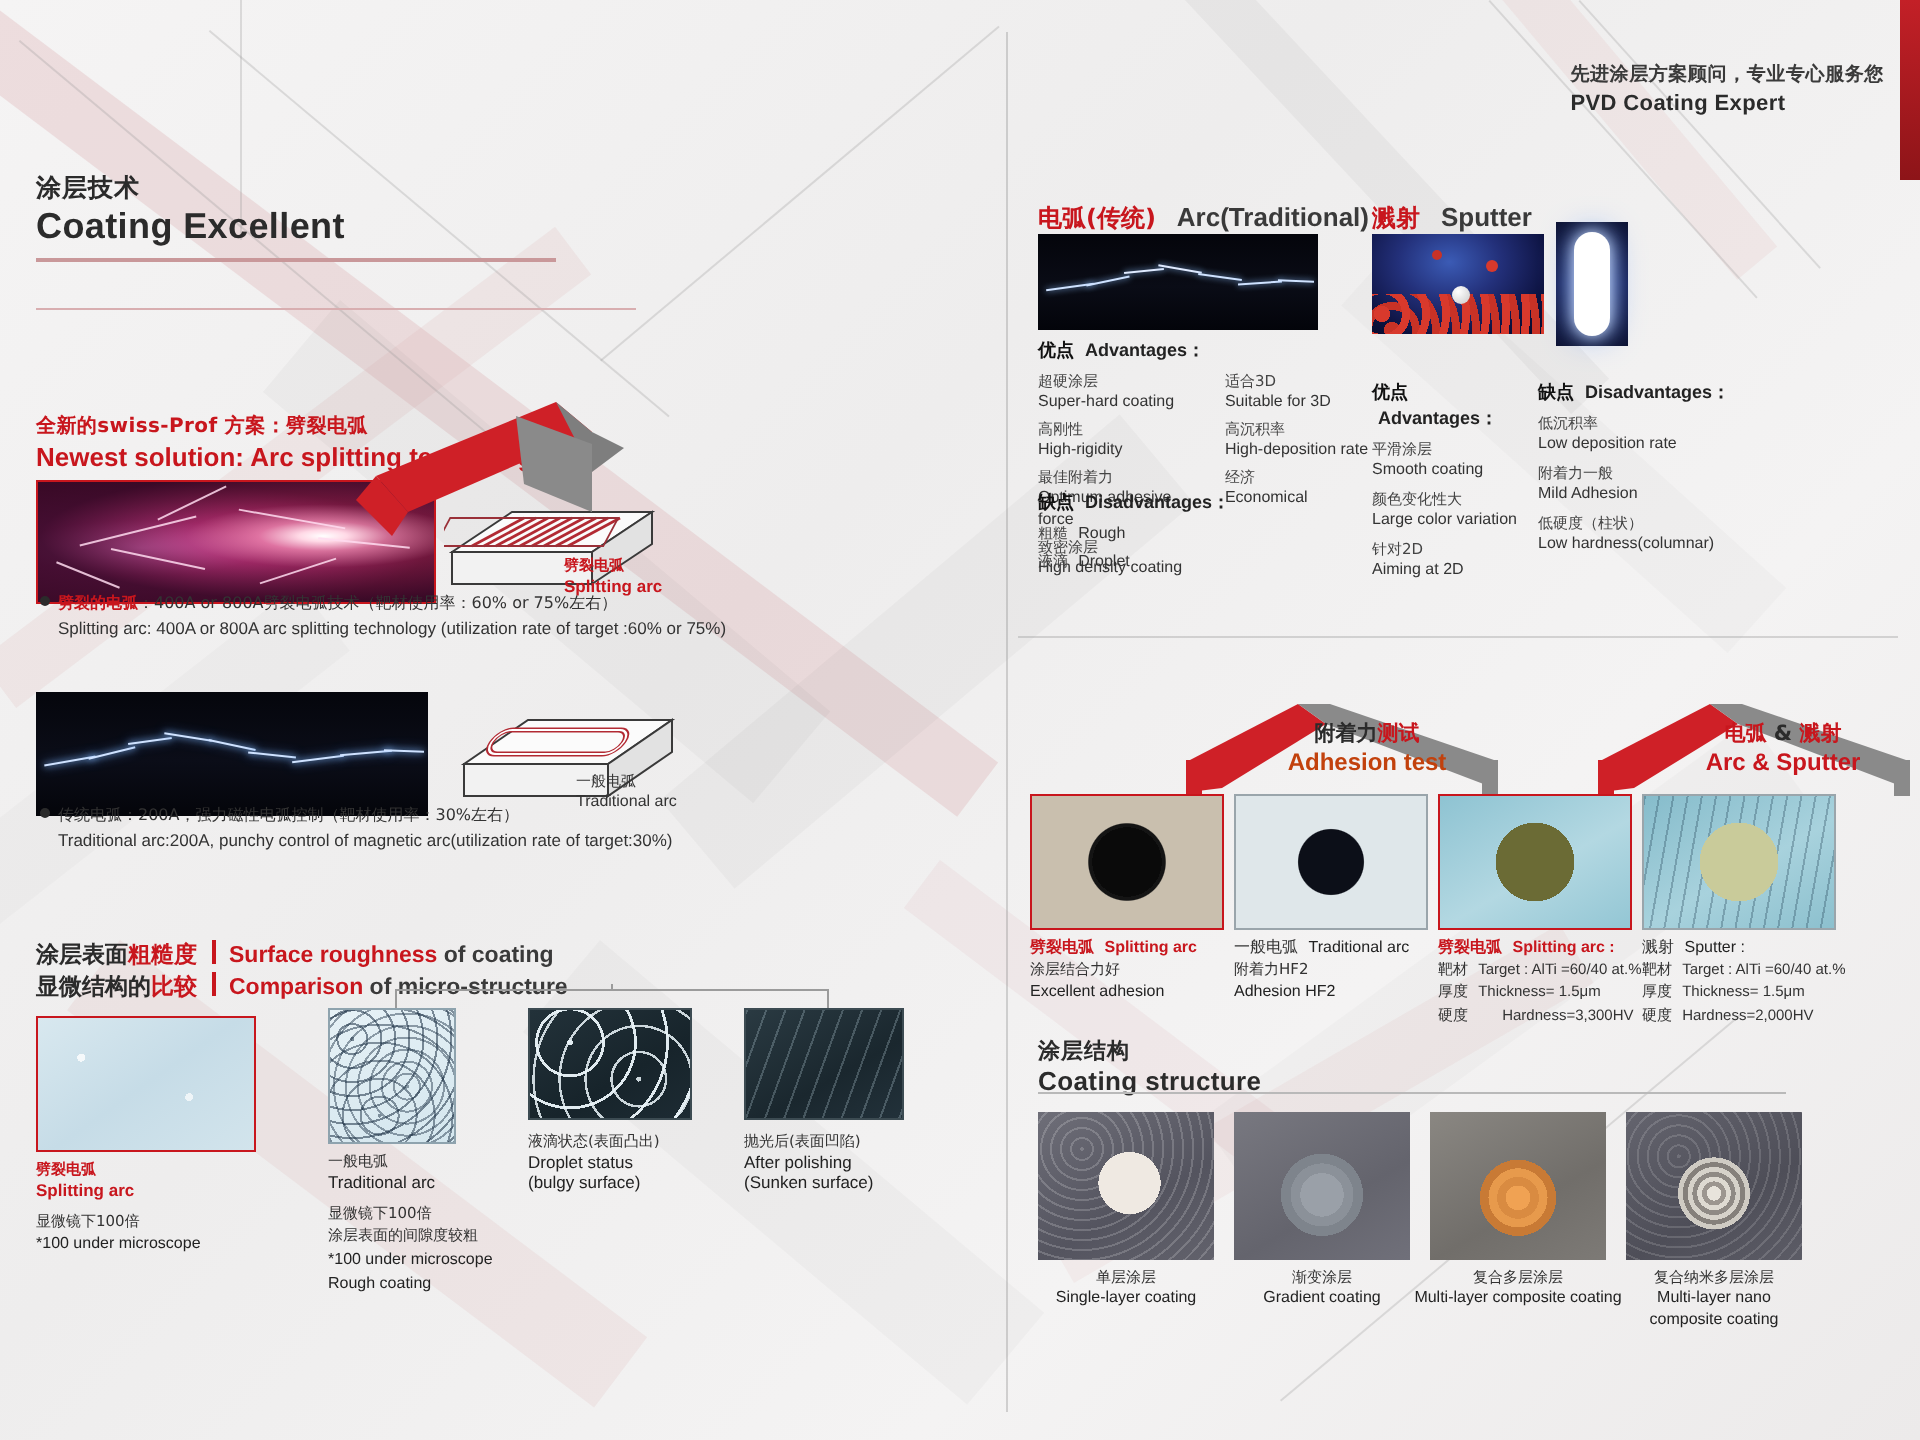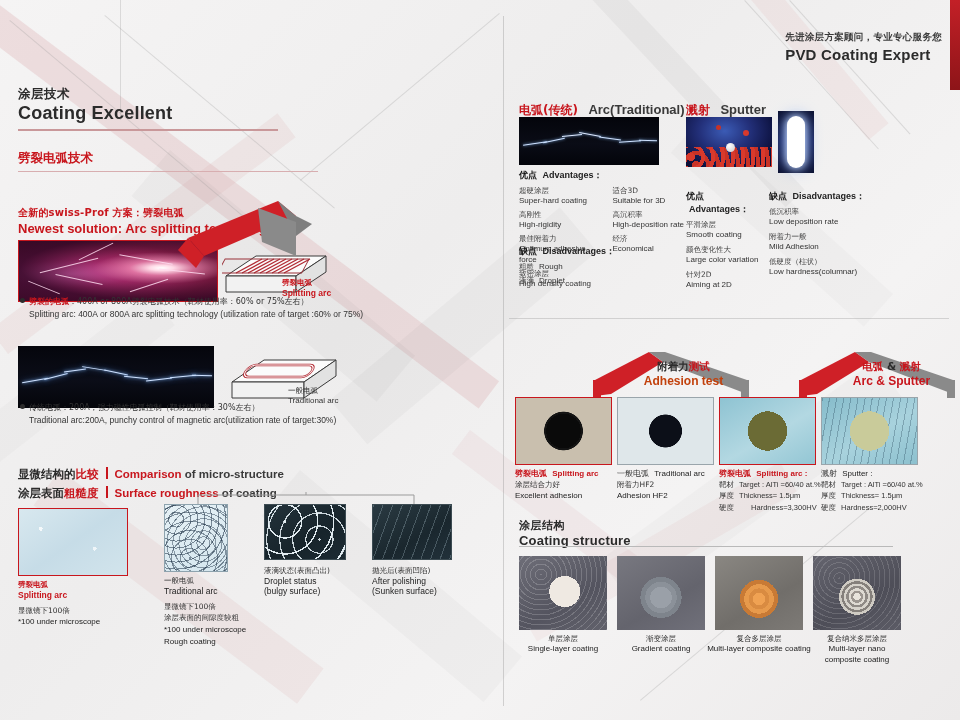--- a/index.html
+++ b/index.html
@@ -29,21 +29,21 @@
       background:linear-gradient(180deg,#c32027,#8d1418); z-index:5;}
 
   
   .cn { font-family:"DejaVu Sans","Liberation Sans",sans-serif; }
   .red { color:#c8161d; }
   .ttl-cn { font-size:13px; font-weight:bold; color:#2b2b2b; letter-spacing:.5px;}
   .ttl-en { font-size:17px; font-weight:bold; color:#2b2b2b; letter-spacing:.2px;}
 
   .hdr-note { position:absolute; right:18px; top:31px; z-index:6;}
   .hdr-note .l1 { font-size:9.5px; font-weight:bold; color:#3a3a3a; letter-spacing:.3px;}
-  .hdr-note .l2 { font-size:15px; font-weight:bold; color:#2b2b2b; letter-spacing:.2px; margin-top:2px;}
+  .hdr-note .l2 { font-size:11px; font-weight:bold; color:#2b2b2b; letter-spacing:.2px; margin-top:2px;}
 
   
   .left { position:absolute; left:0; top:0; width:503px; height:720px; z-index:3; }
   .divider-v { position:absolute; left:503px; top:16px; width:1px; height:690px;
      background:rgba(140,140,140,.35); z-index:4; }
 
   #coating-tech { position:absolute; left:18px; top:86px; }
   #coating-tech .ttl-cn{ font-size:12.5px; }
   #coating-tech .ttl-en{ font-size:18px; }
   .rule { height:1.5px; background:#c9989a; margin-top:5px; }
@@ -181,21 +181,20 @@
 
   <div class="left">
 
     <div id="coating-tech" style="width:260px;">
       <div class="ttl-cn cn">涂层技术</div>
       <div class="ttl-en">Coating Excellent</div>
       <div class="rule"></div>
     </div>
 
     <div id="arc-split-head">
-      <div class="hcn cn">劈裂电弧技术</div>
       <div class="rule2"></div>
     </div>
 
     <div id="newest-solution">
       <div class="ncn cn">全新的swiss-Prof 方案：劈裂电弧</div>
       <div class="nen">Newest solution: Arc splitting technology</div>
     </div>
 
     <svg class="arrow-band" style="left:100px; top:196px; width:230px; height:95px;" viewBox="0 0 230 95">
       <polygon points="88,42 178,5 196,20 104,60" fill="#cf2027"></polygon>
@@ -272,29 +271,29 @@
     </div>
 
     <div class="bullet-line" style="left:20px; top:402px; width:470px;">
       <div class="cnrow cn">
         <span class="dot"></span><span>传统电弧：200A，强力磁性电弧控制（靶材使用率：30%左右）</span>
       </div>
       <div class="enrow">Traditional arc:200A, punchy control of magnetic arc(utilization rate of target:30%)</div>
     </div>
 
     <div id="micro-head">
+      <div class="row" style="margin-top:3px;">
+        <div class="c cn"><span>涂层表面</span><span class="hi">粗糙度</span></div>
+        <div class="bar"></div>
+        <div class="e"><span>Surface roughness</span><span class="g"> of coating</span></div>
+      </div>
       <div class="row">
         <div class="c cn"><span>显微结构的</span><span class="hi">比较</span></div>
         <div class="bar"></div>
         <div class="e"><span>Comparison</span><span class="g"> of micro-structure</span></div>
-      </div>
-      <div class="row" style="margin-top:3px;">
-        <div class="c cn"><span>涂层表面</span><span class="hi">粗糙度</span></div>
-        <div class="bar"></div>
-        <div class="e"><span>Surface roughness</span><span class="g"> of coating</span></div>
       </div>
     </div>
 
     <svg style="position:absolute; left:196px; top:492px; width:220px; height:18px;" viewBox="0 0 220 18">
       <path d="M2,16 L2,3 L218,3 L218,16" fill="none" stroke="#9b9b9b" stroke-width="1"></path>
       <path d="M110,3 L110,0" stroke="#9b9b9b" stroke-width="1"></path>
     </svg>
 
     <div class="ms-img" style="left:18px; top:508px; width:110px; height:68px; border:1.5px solid #c8161d;
                 background:

